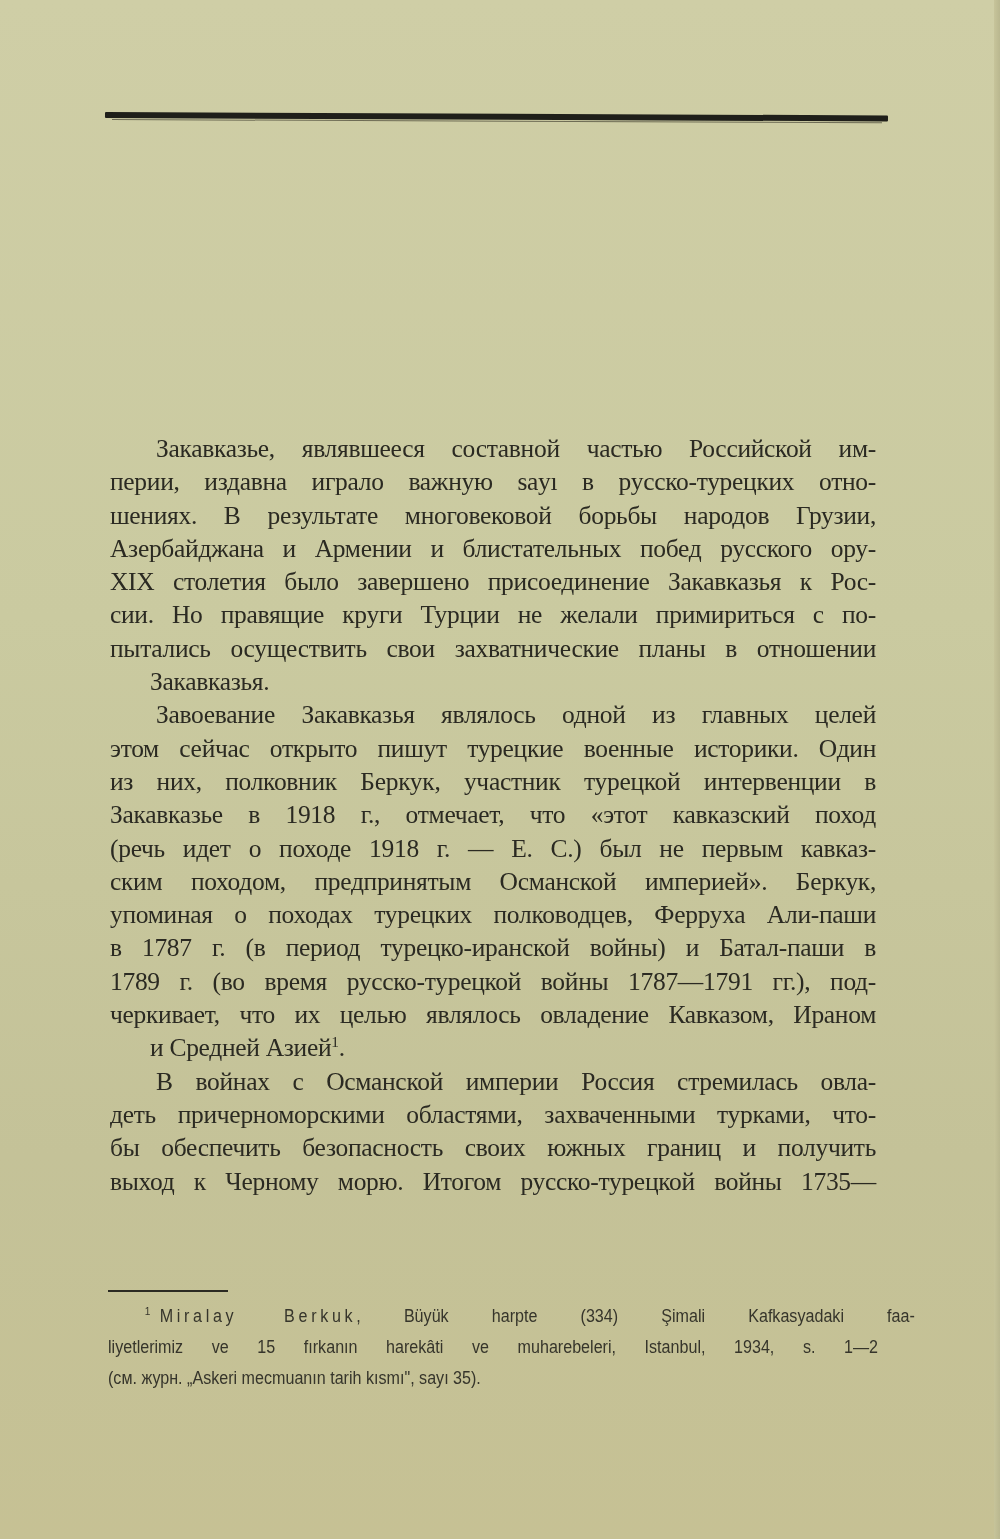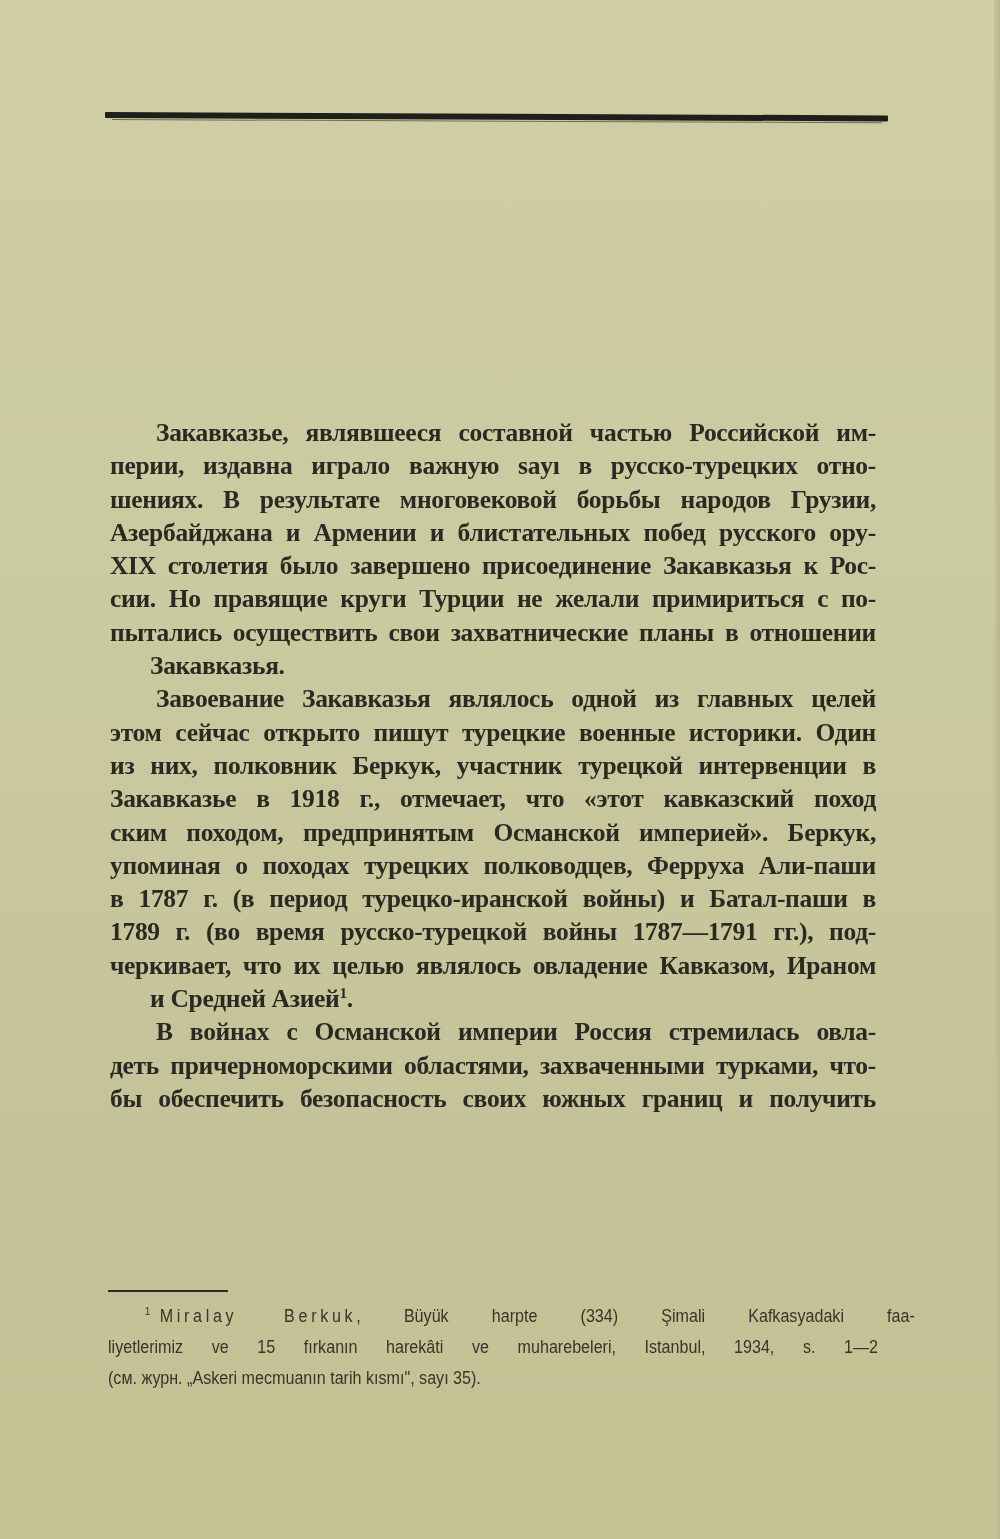--- a/index.html
+++ b/index.html
@@ -44,27 +44,26 @@
       top: 119px;
       width: 770px;
       height: 1px;
       background: #6e6c55;
       transform: rotate(0.25deg);
       transform-origin: left center;
     }
     .body-text {
       position: absolute;
       left: 110px;
-      top: 416px;
+      top: 432px;
       width: 766px;
       font-size: 25.5px;
       line-height: 33.3px;
       letter-spacing: -0.3px;
       font-stretch: condensed;
-      font-weight: bold;
     }
     .line {
       display: block;
       white-space: nowrap;
       text-align: justify;
       text-align-last: justify;
       height: 33.3px;
     }
     .line.indent { padding-left: 46px; }
     .line.last { text-align-last: left; margin-left: 40px; }
@@ -118,30 +117,32 @@
     <span class="line">Азербайджана и Армении и блистательных побед русского ору-</span>
     <span class="line">XIX столетия было завершено присоединение Закавказья к Рос-</span>
     <span class="line">сии. Но правящие круги Турции не желали примириться с по-</span>
     <span class="line">пытались осуществить свои захватнические планы в отношении</span>
     <span class="line last">Закавказья.</span>
 
     <span class="line indent">Завоевание Закавказья являлось одной из главных целей</span>
     <span class="line">этом сейчас открыто пишут турецкие военные историки. Один</span>
     <span class="line">из них, полковник Беркук, участник турецкой интервенции в</span>
     <span class="line">Закавказье в 1918 г., отмечает, что «этот кавказский поход</span>
+    <span class="line">(речь идет о походе 1918 г. — Е. С.) был не первым кавказ-</span>
     <span class="line">ским походом, предпринятым Османской империей». Беркук,</span>
     <span class="line">упоминая о походах турецких полководцев, Ферруха Али-паши</span>
     <span class="line">в 1787 г. (в период турецко-иранской войны) и Батал-паши в</span>
     <span class="line">1789 г. (во время русско-турецкой войны 1787—1791 гг.), под-</span>
     <span class="line">черкивает, что их целью являлось овладение Кавказом, Ираном</span>
     <span class="line last"><span>и Средней Азией</span><sup>1</sup><span>.</span></span>
 
     <span class="line indent">В войнах с Османской империи Россия стремилась овла-</span>
     <span class="line">деть причерноморскими областями, захваченными турками, что-</span>
     <span class="line">бы обеспечить безопасность своих южных границ и получить</span>
+    <span class="line">выход к Черному морю. Итогом русско-турецкой войны 1735—</span>
   </div>
 
   <div class="footnote-rule"></div>
 
   <div class="footnotes">
     <span class="fn-line indent"><span class="fn-mark">1</span><span class="spaced">Miralay Berkuk</span><span>, Büyük harpte (334) Şimali Kafkasyadaki faa-</span></span>
     <span class="fn-line">liyetlerimiz ve 15 fırkanın harekâti ve muharebeleri, Istanbul, 1934, s. 1—2</span>
     <span class="fn-line last">(см. журн. „Askeri mecmuanın tarih kısmı", sayı 35).</span>
   </div>
 </div>

